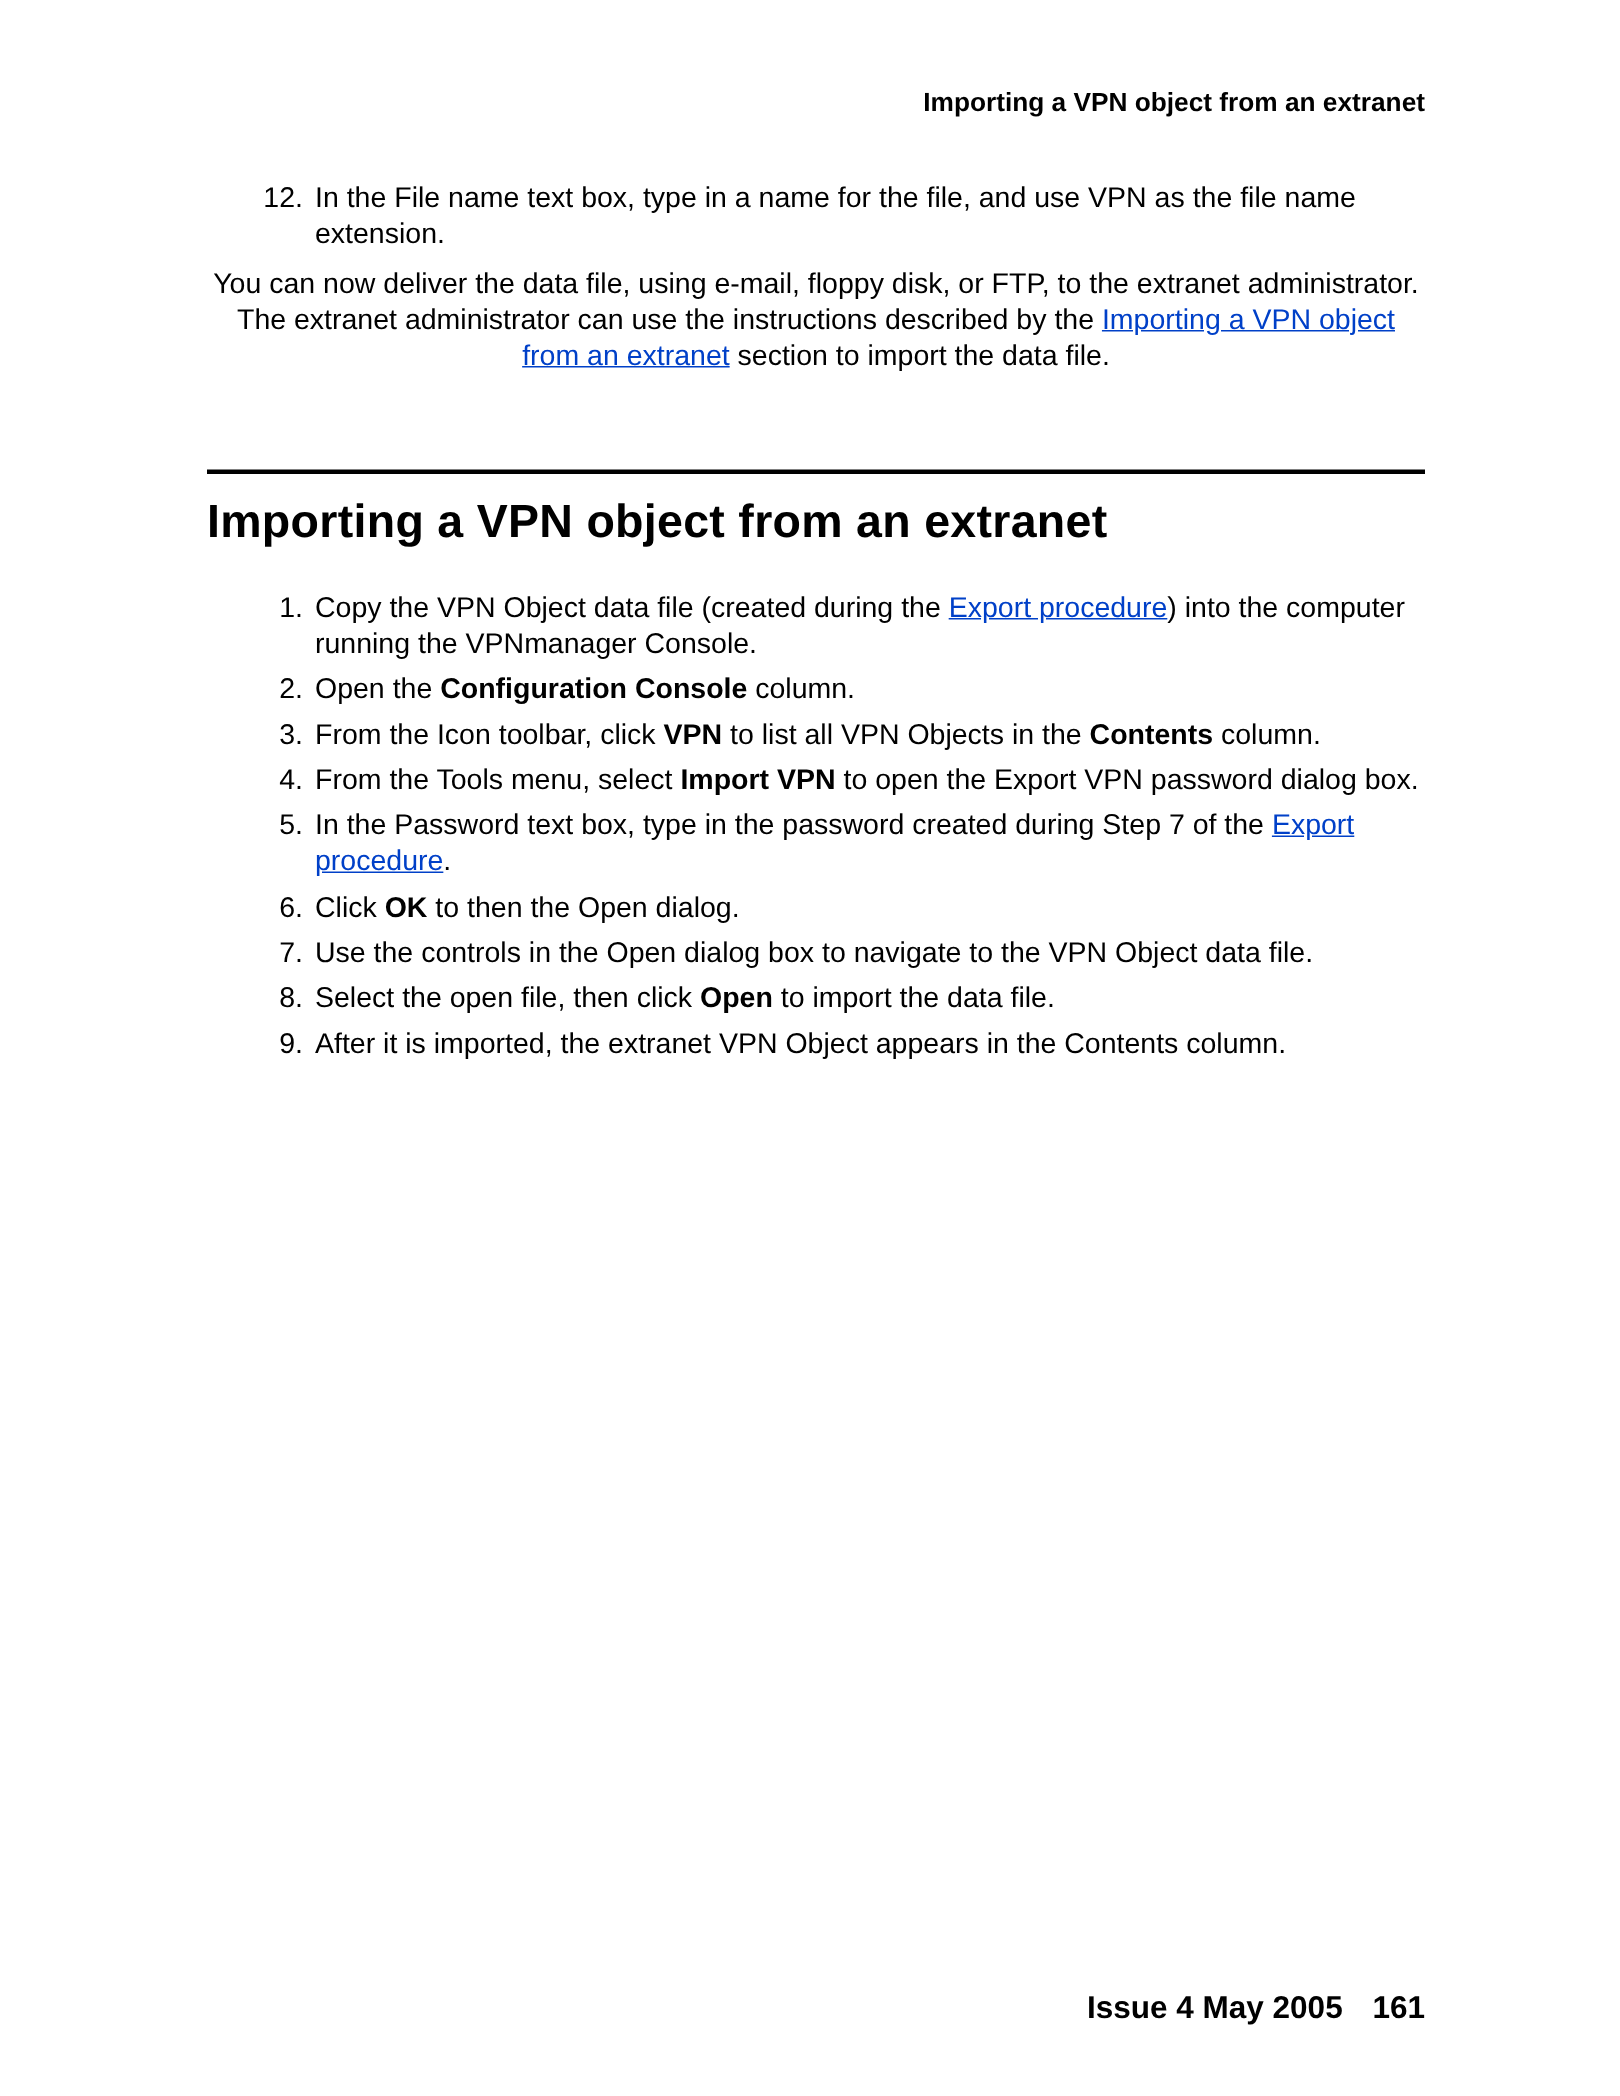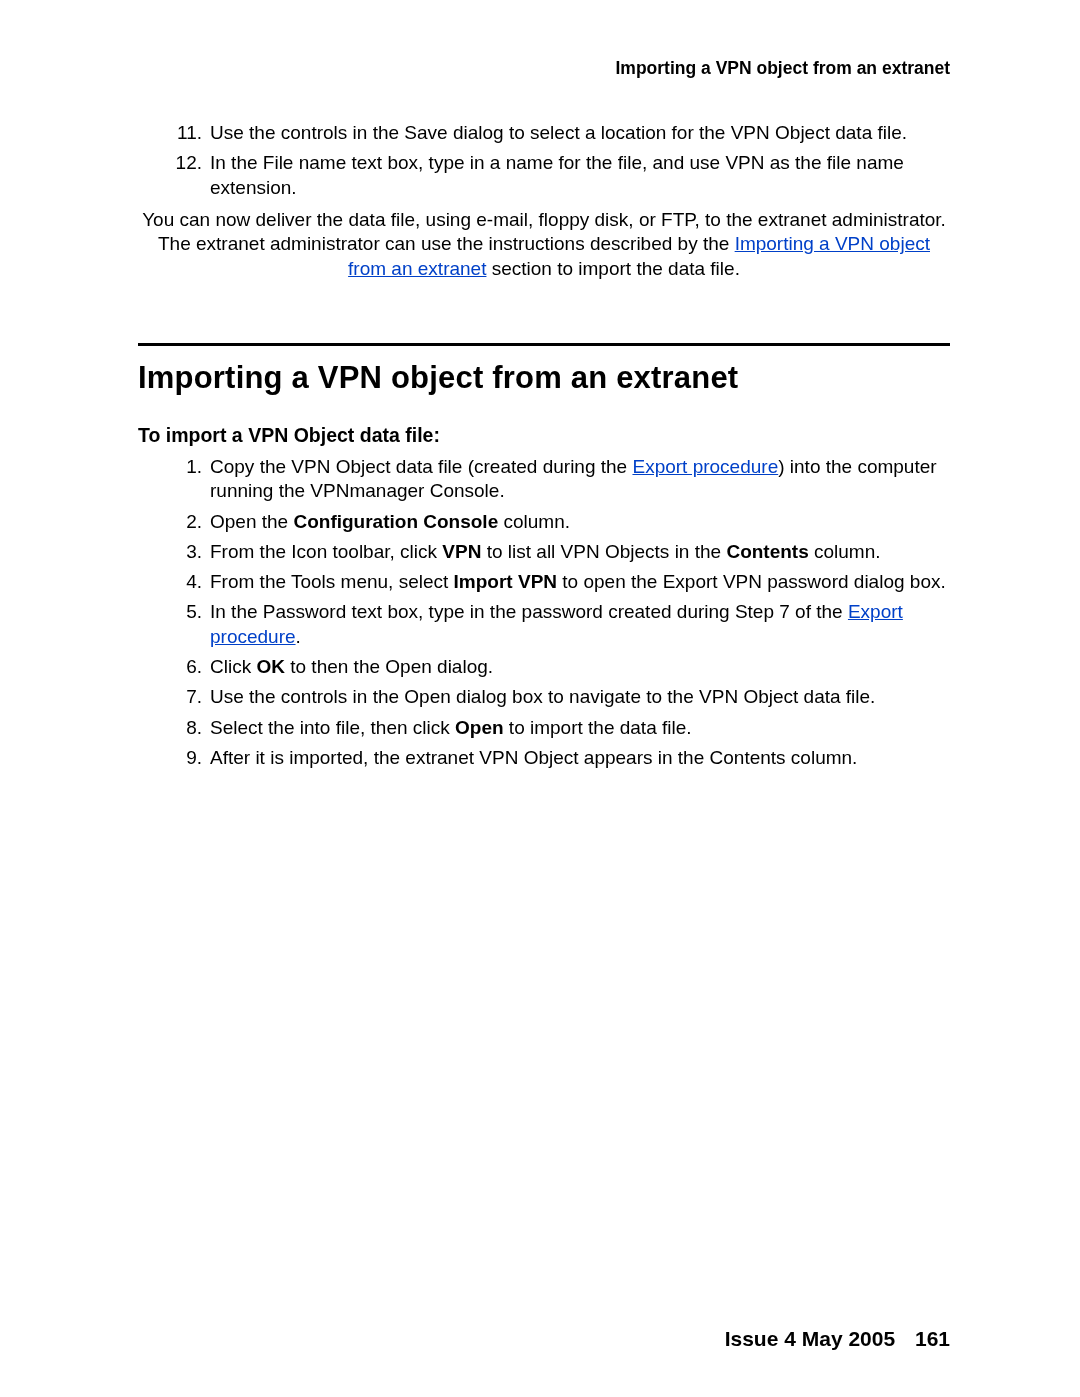--- a/index.html
+++ b/index.html
@@ -100,38 +100,33 @@
 </style>
 </head>
 <body>
 
 <div class="page">
 
   <div class="running-header">Importing a VPN object from an extranet</div>
 
   <ol class="top-steps">
     <li>
-      <span class="num">11.</span>
-      <span class="txt">Use the controls in the Save dialog to select a location for the VPN Object data file.</span>
-    </li>
-    <li>
       <span class="num">12.</span>
       <span class="txt">In the File name text box, type in a name for the file, and use VPN as the file name extension.</span>
     </li>
   </ol>
 
   <p class="body-para">
     <span>You can now deliver the data file, using e-mail, floppy disk, or FTP, to the extranet administrator. The extranet administrator can use the instructions described by the </span><a href="#" class="doc-link">Importing a VPN object from an extranet</a><span> section to import the data file.</span>
   </p>
 
   <hr class="section-rule">
 
   <h1 class="section-title">Importing a VPN object from an extranet</h1>
 
-  <h2 class="sub-title">To import a VPN Object data file:</h2>
 
   <ol class="num-steps">
     <li>
       <span class="num">1.</span>
       <span class="txt">
         <span>Copy the VPN Object data file (created during the </span><a href="#" class="doc-link">Export procedure</a><span>) into the computer running the VPNmanager Console.</span>
       </span>
     </li>
     <li>
       <span class="num">2.</span>
@@ -163,21 +158,21 @@
         <span>Click </span><span class="b">OK</span><span> to then the Open dialog.</span>
       </span>
     </li>
     <li>
       <span class="num">7.</span>
       <span class="txt">Use the controls in the Open dialog box to navigate to the VPN Object data file.</span>
     </li>
     <li>
       <span class="num">8.</span>
       <span class="txt">
-        <span>Select the into file, then click </span><span class="b">Open</span><span> to import the data file.</span>
+        <span>Select the open file, then click </span><span class="b">Open</span><span> to import the data file.</span>
       </span>
     </li>
     <li>
       <span class="num">9.</span>
       <span class="txt">After it is imported, the extranet VPN Object appears in the Contents column.</span>
     </li>
   </ol>
 
   <div class="footer">
     <span>Issue 4   May 2005</span>

